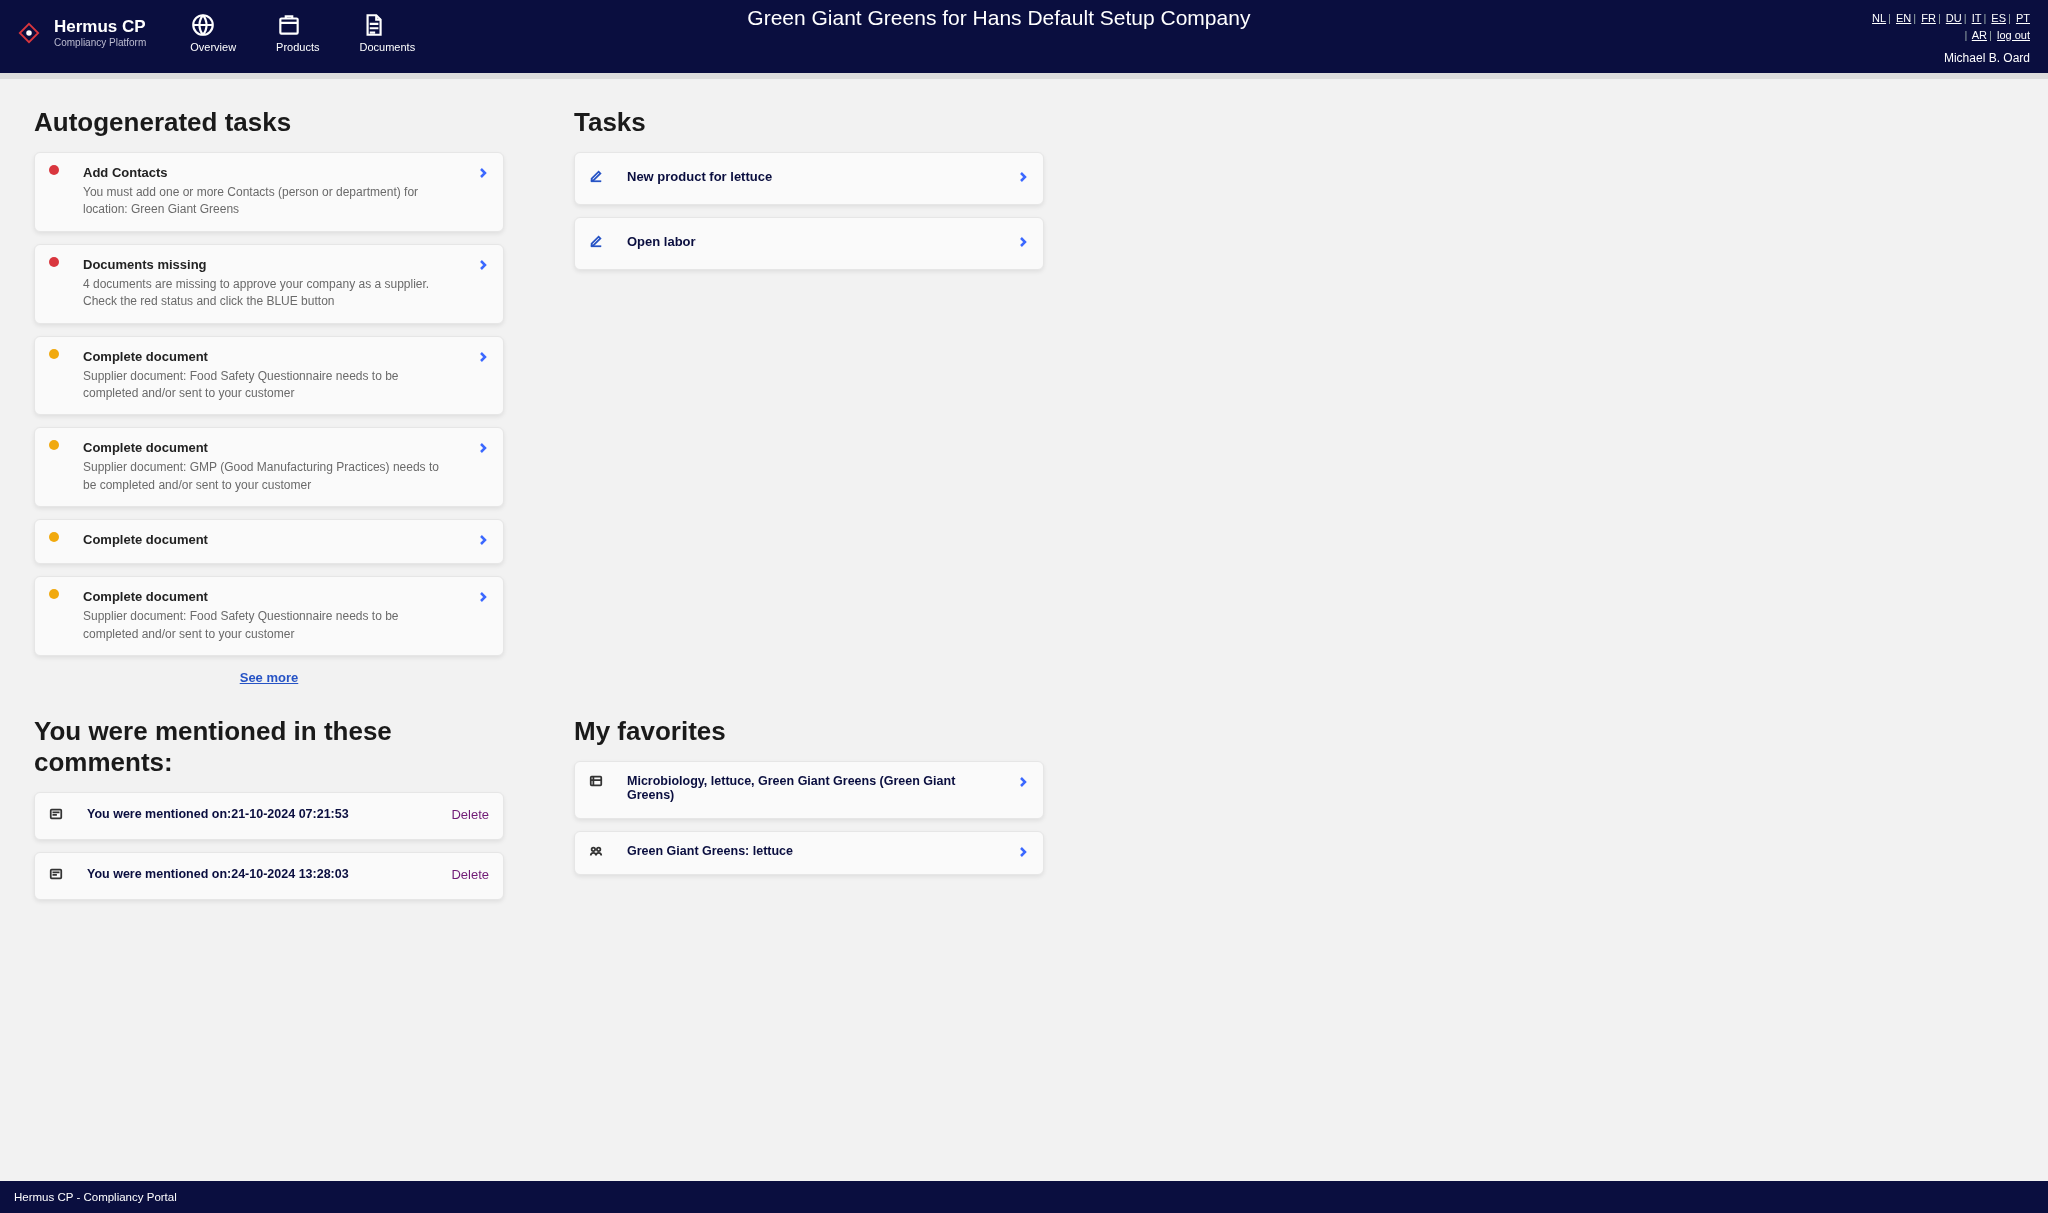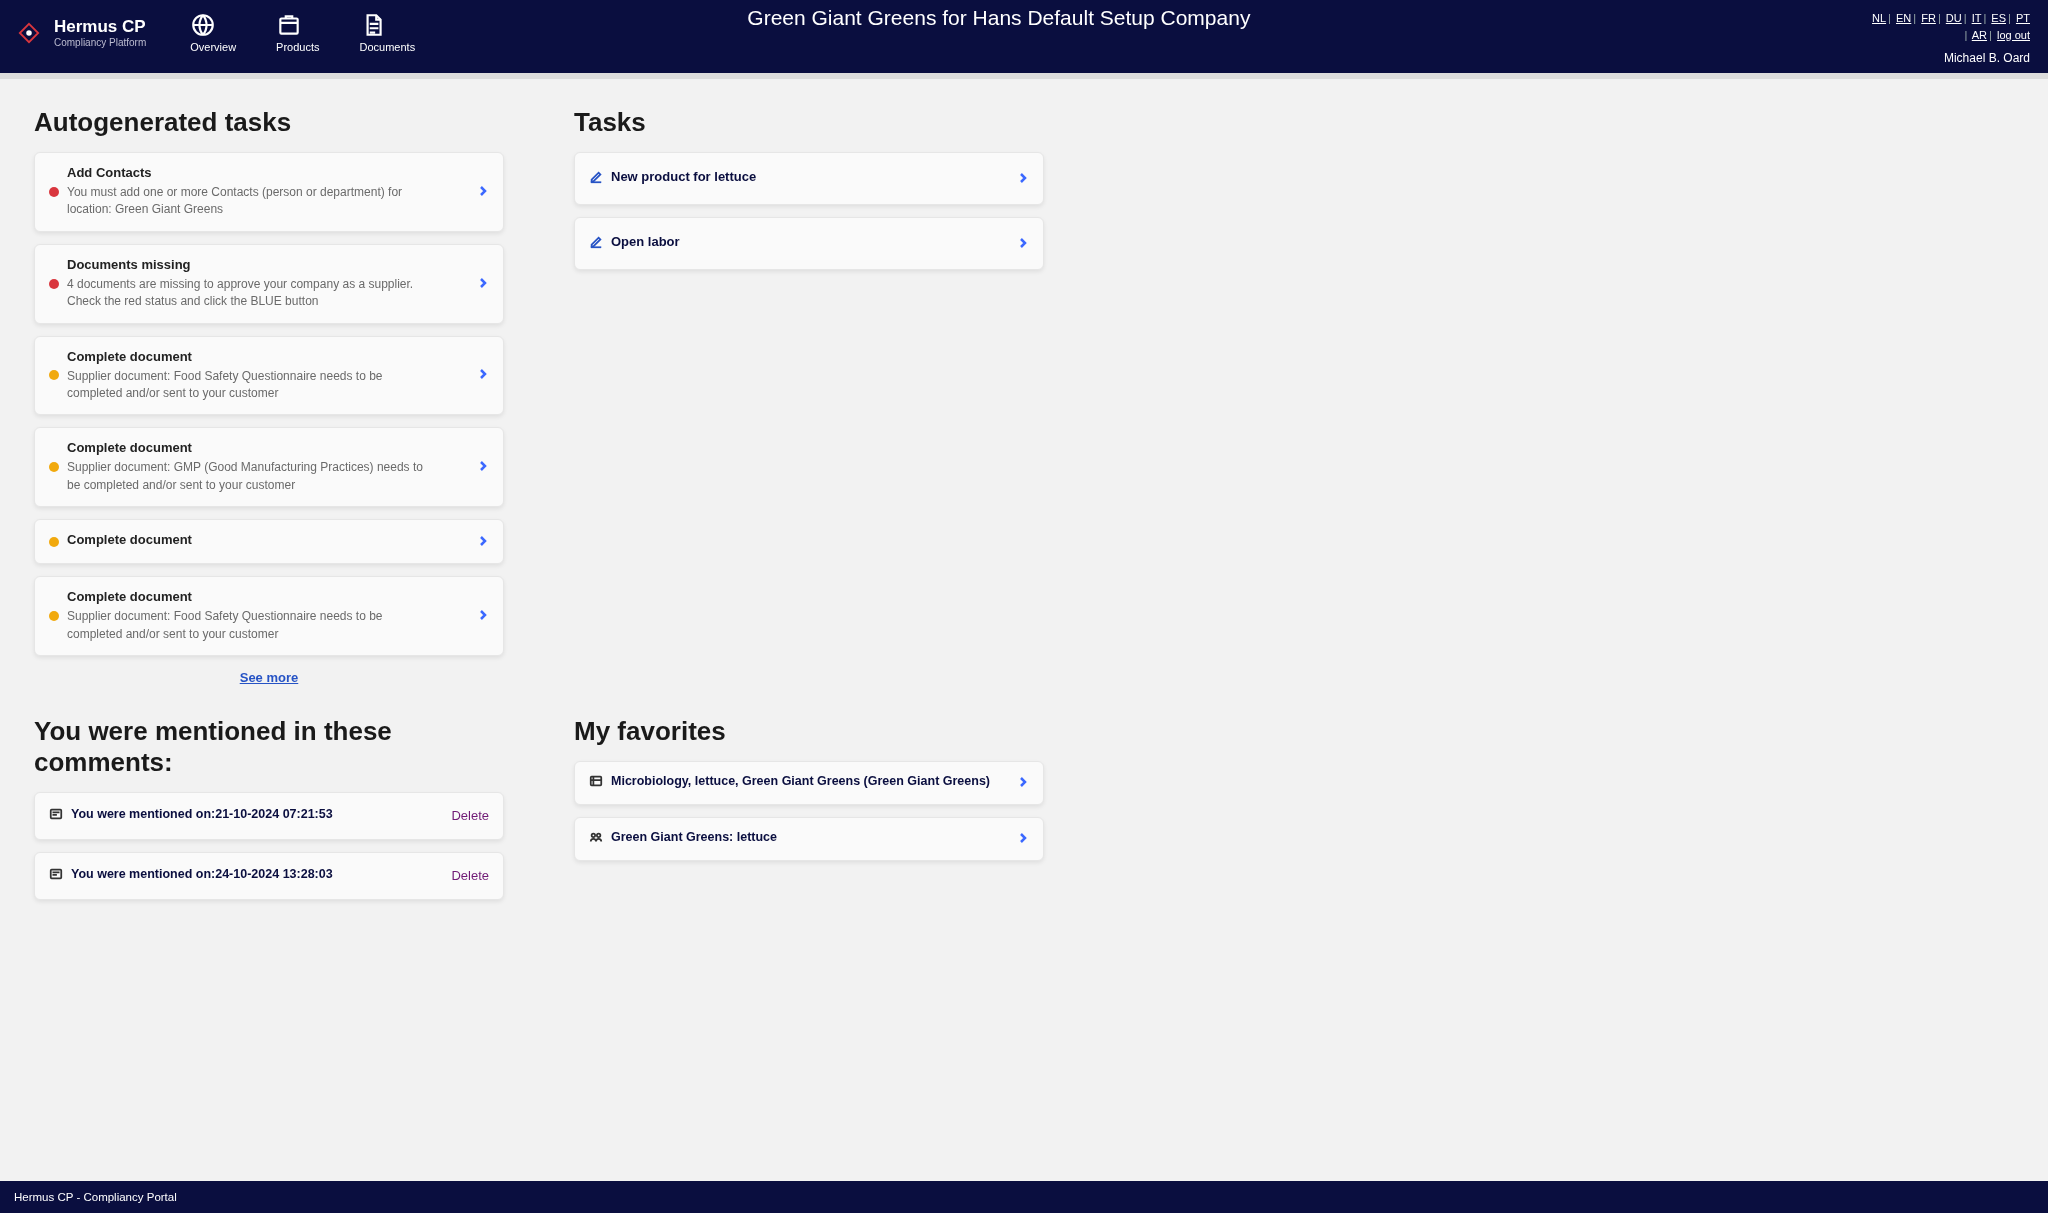--- a/index.html
+++ b/index.html
@@ -77,22 +77,21 @@
   }
 
   .card {
     background:#fafafa;
     border:1px solid #e6e6e6;
     border-radius:6px;
     box-shadow: 0 2px 4px rgba(0,0,0,0.08);
     padding:12px 14px 12px 14px;
     margin-bottom:12px;
     display:flex;
-    align-items:center;
-    gap:8px;
+    gap:24px;
     cursor:pointer;
   }
   .card .dot {
     width:10px; height:10px; border-radius:50%;
     flex:0 0 auto;
   }
   .dot.red { background:#d9363e; }
   .dot.orange { background:#f1a90d; }
 
   .card-body { flex:1; }

